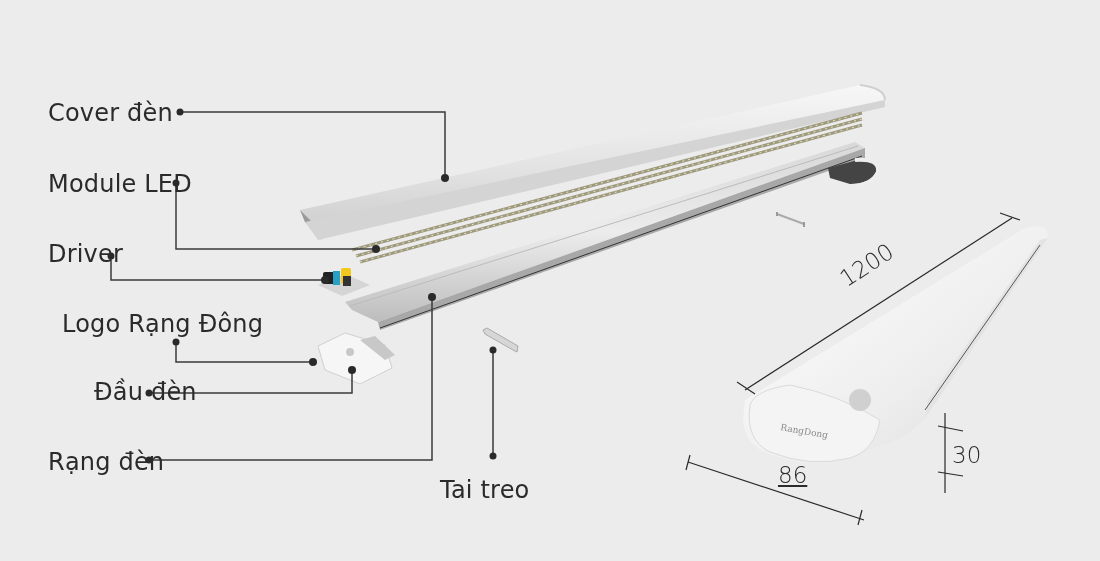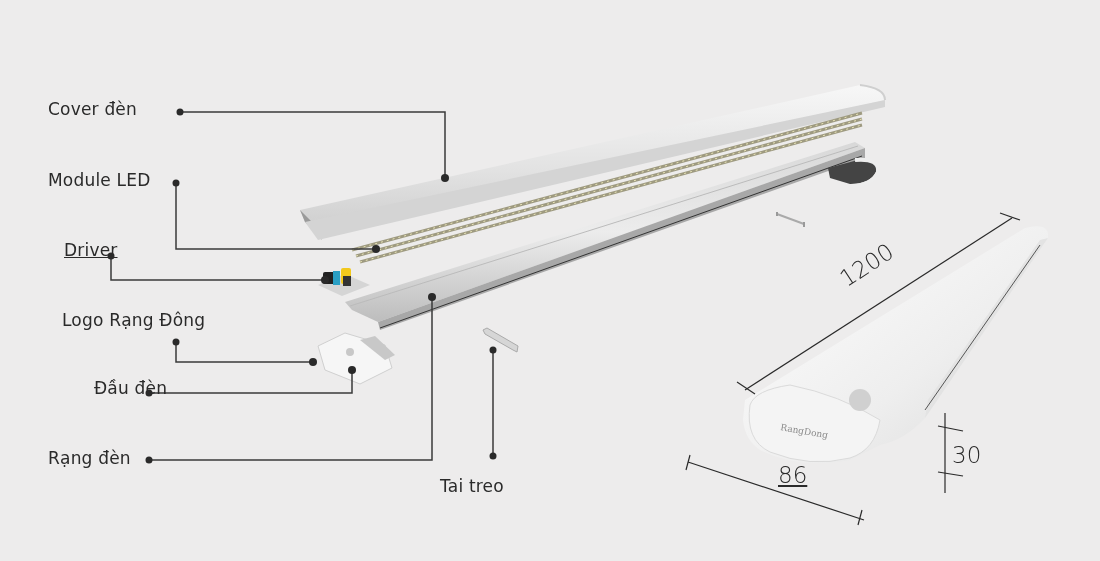--- a/index.html
+++ b/index.html
@@ -1,18 +1,18 @@
 <!DOCTYPE html>
 <html><head>
   <meta charset="utf-8">
   <style>
     html, body { margin: 0; padding: 0; }
     body { width: 1100px; height: 561px; background: #edecec; overflow: hidden; position: relative;
       font-family: "DejaVu Sans", sans-serif; }
-    .label { position: absolute; font-size: 17px; color: #2a2a2a; white-space: nowrap; letter-spacing: 0.2px; }
+    .label { position: absolute; font-size: 24px; color: #2a2a2a; white-space: nowrap; letter-spacing: 0.2px; }
     .dim { position: absolute; font-size: 23px; color: #2a2a2a; white-space: nowrap; font-weight: 300; }
     svg.art { position: absolute; left: 0; top: 0; }
   </style>
 </head>
 <body>
 
 <svg class="art" width="1100" height="561" viewBox="0 0 1100 561">
   <defs>
     <linearGradient id="coverGrad" x1="0" y1="0" x2="0" y2="1">
       <stop offset="0" stop-color="#f7f7f7"></stop>
@@ -123,21 +123,21 @@
     <line x1="690" y1="455" x2="686" y2="470"></line>
     <line x1="862" y1="510" x2="858" y2="525"></line>
     <line x1="945" y1="413" x2="945" y2="493"></line>
     <line x1="938" y1="426" x2="963" y2="431"></line>
     <line x1="938" y1="472" x2="963" y2="476"></line>
   </g>
 </svg>
 
 <div class="label" style="left:48px; top:99px;">Cover đèn</div>
 <div class="label" style="left:48px; top:170px;text-align:center;">Module LED</div>
-<div class="label" style="left:64px; top:240px;text-decoration:underline;">Driver</div>
+<div class="label" style="left:48px; top:240px;">Driver</div>
 <div class="label" style="left:62px; top:310px;">Logo Rạng Đông</div>
 <div class="label" style="left:48px; top:378px;margin-left:46px;">Đầu đèn</div>
 <div class="label" style="left:48px; top:448px;">Rạng đèn</div>
 <div class="label" style="left:440px; top:476px;">Tai treo</div>
 
 <div class="dim" style="left:835px; top:270px; transform: rotate(-33deg); transform-origin: left top;">1200</div>
 <div class="dim" style="left:778px; top:462px;text-decoration:underline;">86</div>
 <div class="dim" style="left:952px; top:442px;">30</div>
 
 </body></html>

